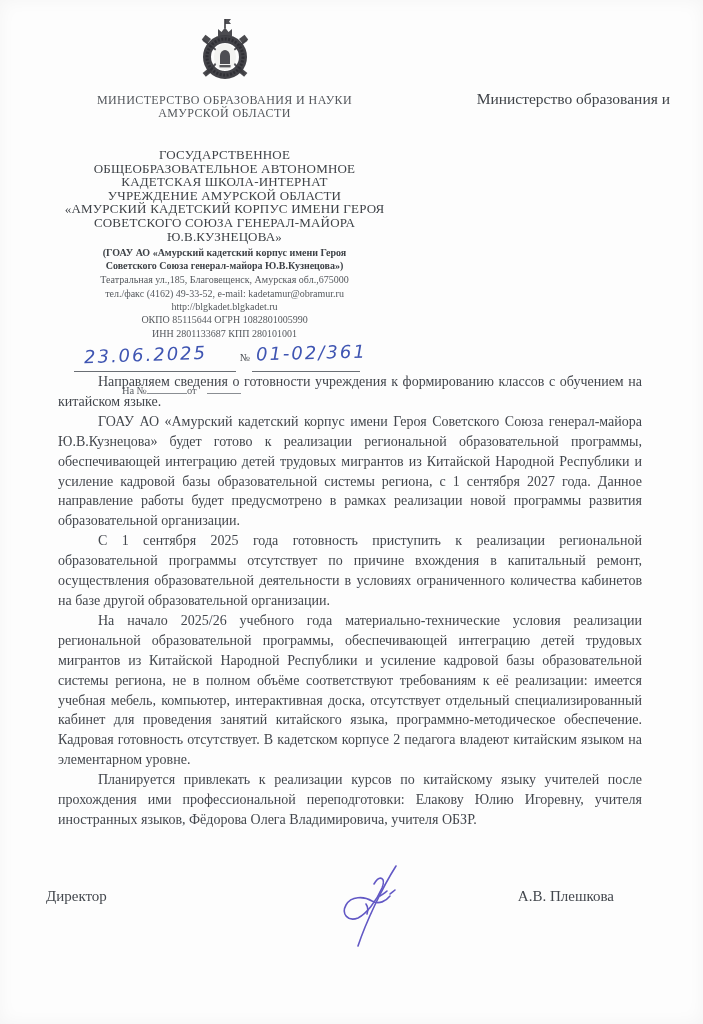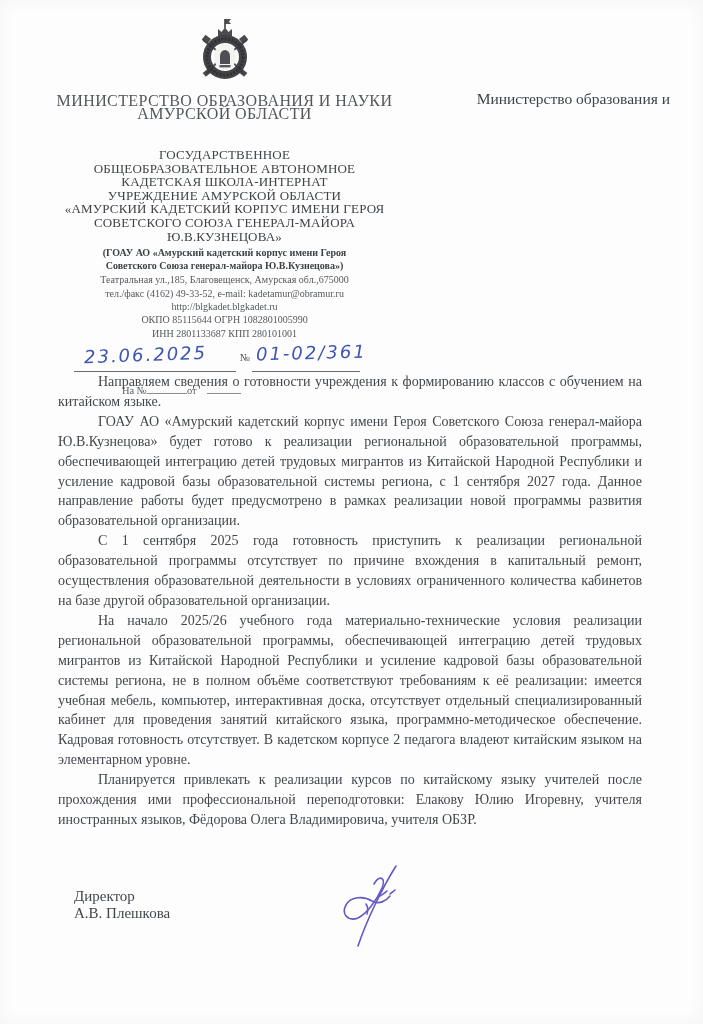--- a/index.html
+++ b/index.html
@@ -13,21 +13,21 @@
     overflow:hidden;
     box-shadow:inset 0 0 18px rgba(0,0,0,0.04);
   }
 
   
   .header-left {
     position:absolute; left:52px; top:16px; width:345px;
     text-align:center; color:#474b50;
   }
   .emblem-wrap { height:74px; }
-  .ministry { margin-top:4px; font-size:16px; line-height:13px; letter-spacing:.4px; color:#54585d; }
+  .ministry { margin-top:4px; font-size:12px; line-height:13px; letter-spacing:.4px; color:#54585d; }
   .org { margin-top:28px; font-weight:normal; font-size:13px; line-height:13.6px; color:#3e4247; letter-spacing:.2px; }
   .org-abbrev { margin-top:3px; font-weight:bold; font-size:10px; line-height:13px; color:#3e4247; }
   .contacts { margin-top:1px; font-size:10px; line-height:13.4px; color:#54585d; }
 
   
   .dateline { position:relative; height:30px; margin-top:4px; }
   .hand {
     font-family:"DejaVu Sans", sans-serif;
     font-style:italic;
     color:#3f55b2;
@@ -59,25 +59,25 @@
   
   .body-text {
     position:absolute; left:58px; top:372px; width:584px;
     font-size:14px; line-height:19.9px; text-align:justify;
     color:#43474d;
   }
   .body-text p { margin:0; text-indent:40px; }
 
   
   .signoff {
-    position:absolute; left:74px; top:888px; width:584px;
+    position:absolute; left:46px; top:888px; width:584px;
     display:flex; justify-content:space-between; align-items:flex-start;
-    font-size:15px; color:#43474d;flex-direction:column;
+    font-size:15px; color:#43474d;
   }
-  .signer-name { margin-right:8px; }
+  .signer-name { margin-right:16px; }
   .signature-wrap { position:absolute; left:336px; top:860px; width:80px; height:92px; }
 </style>
 </head>
 <body>
 
 <div class="page">
 
   <div class="header-left">
 
     <div class="emblem-wrap">

